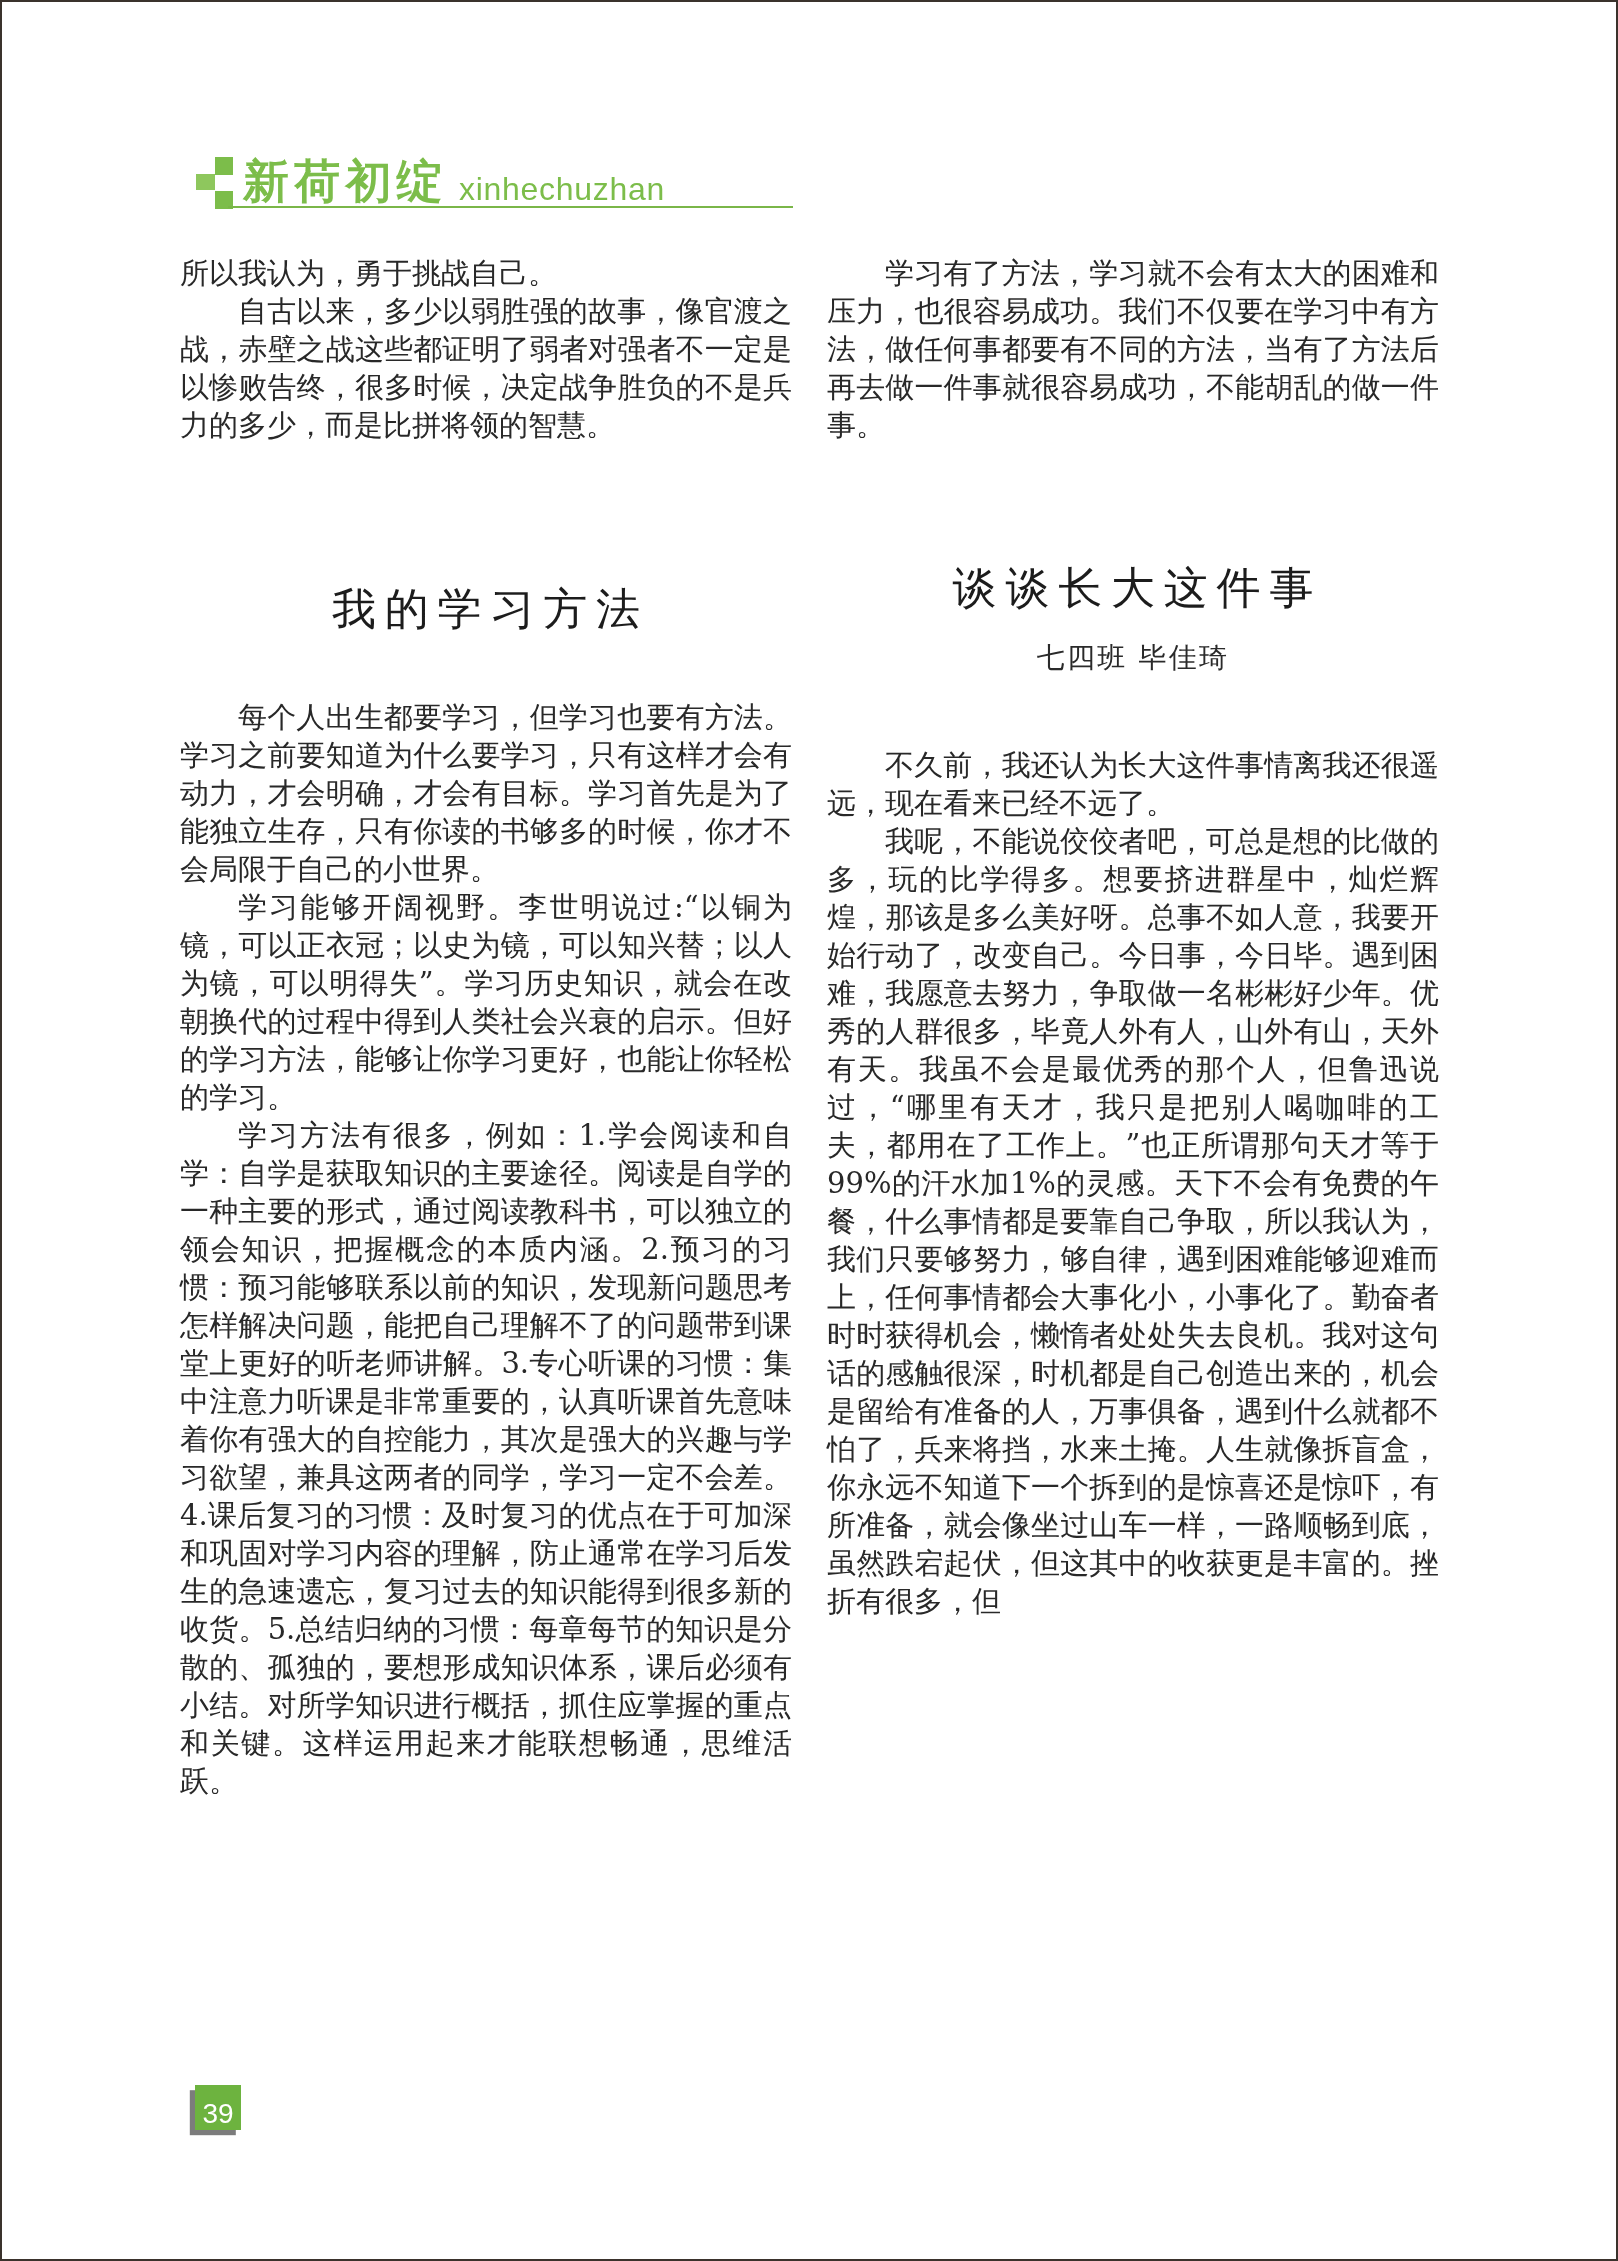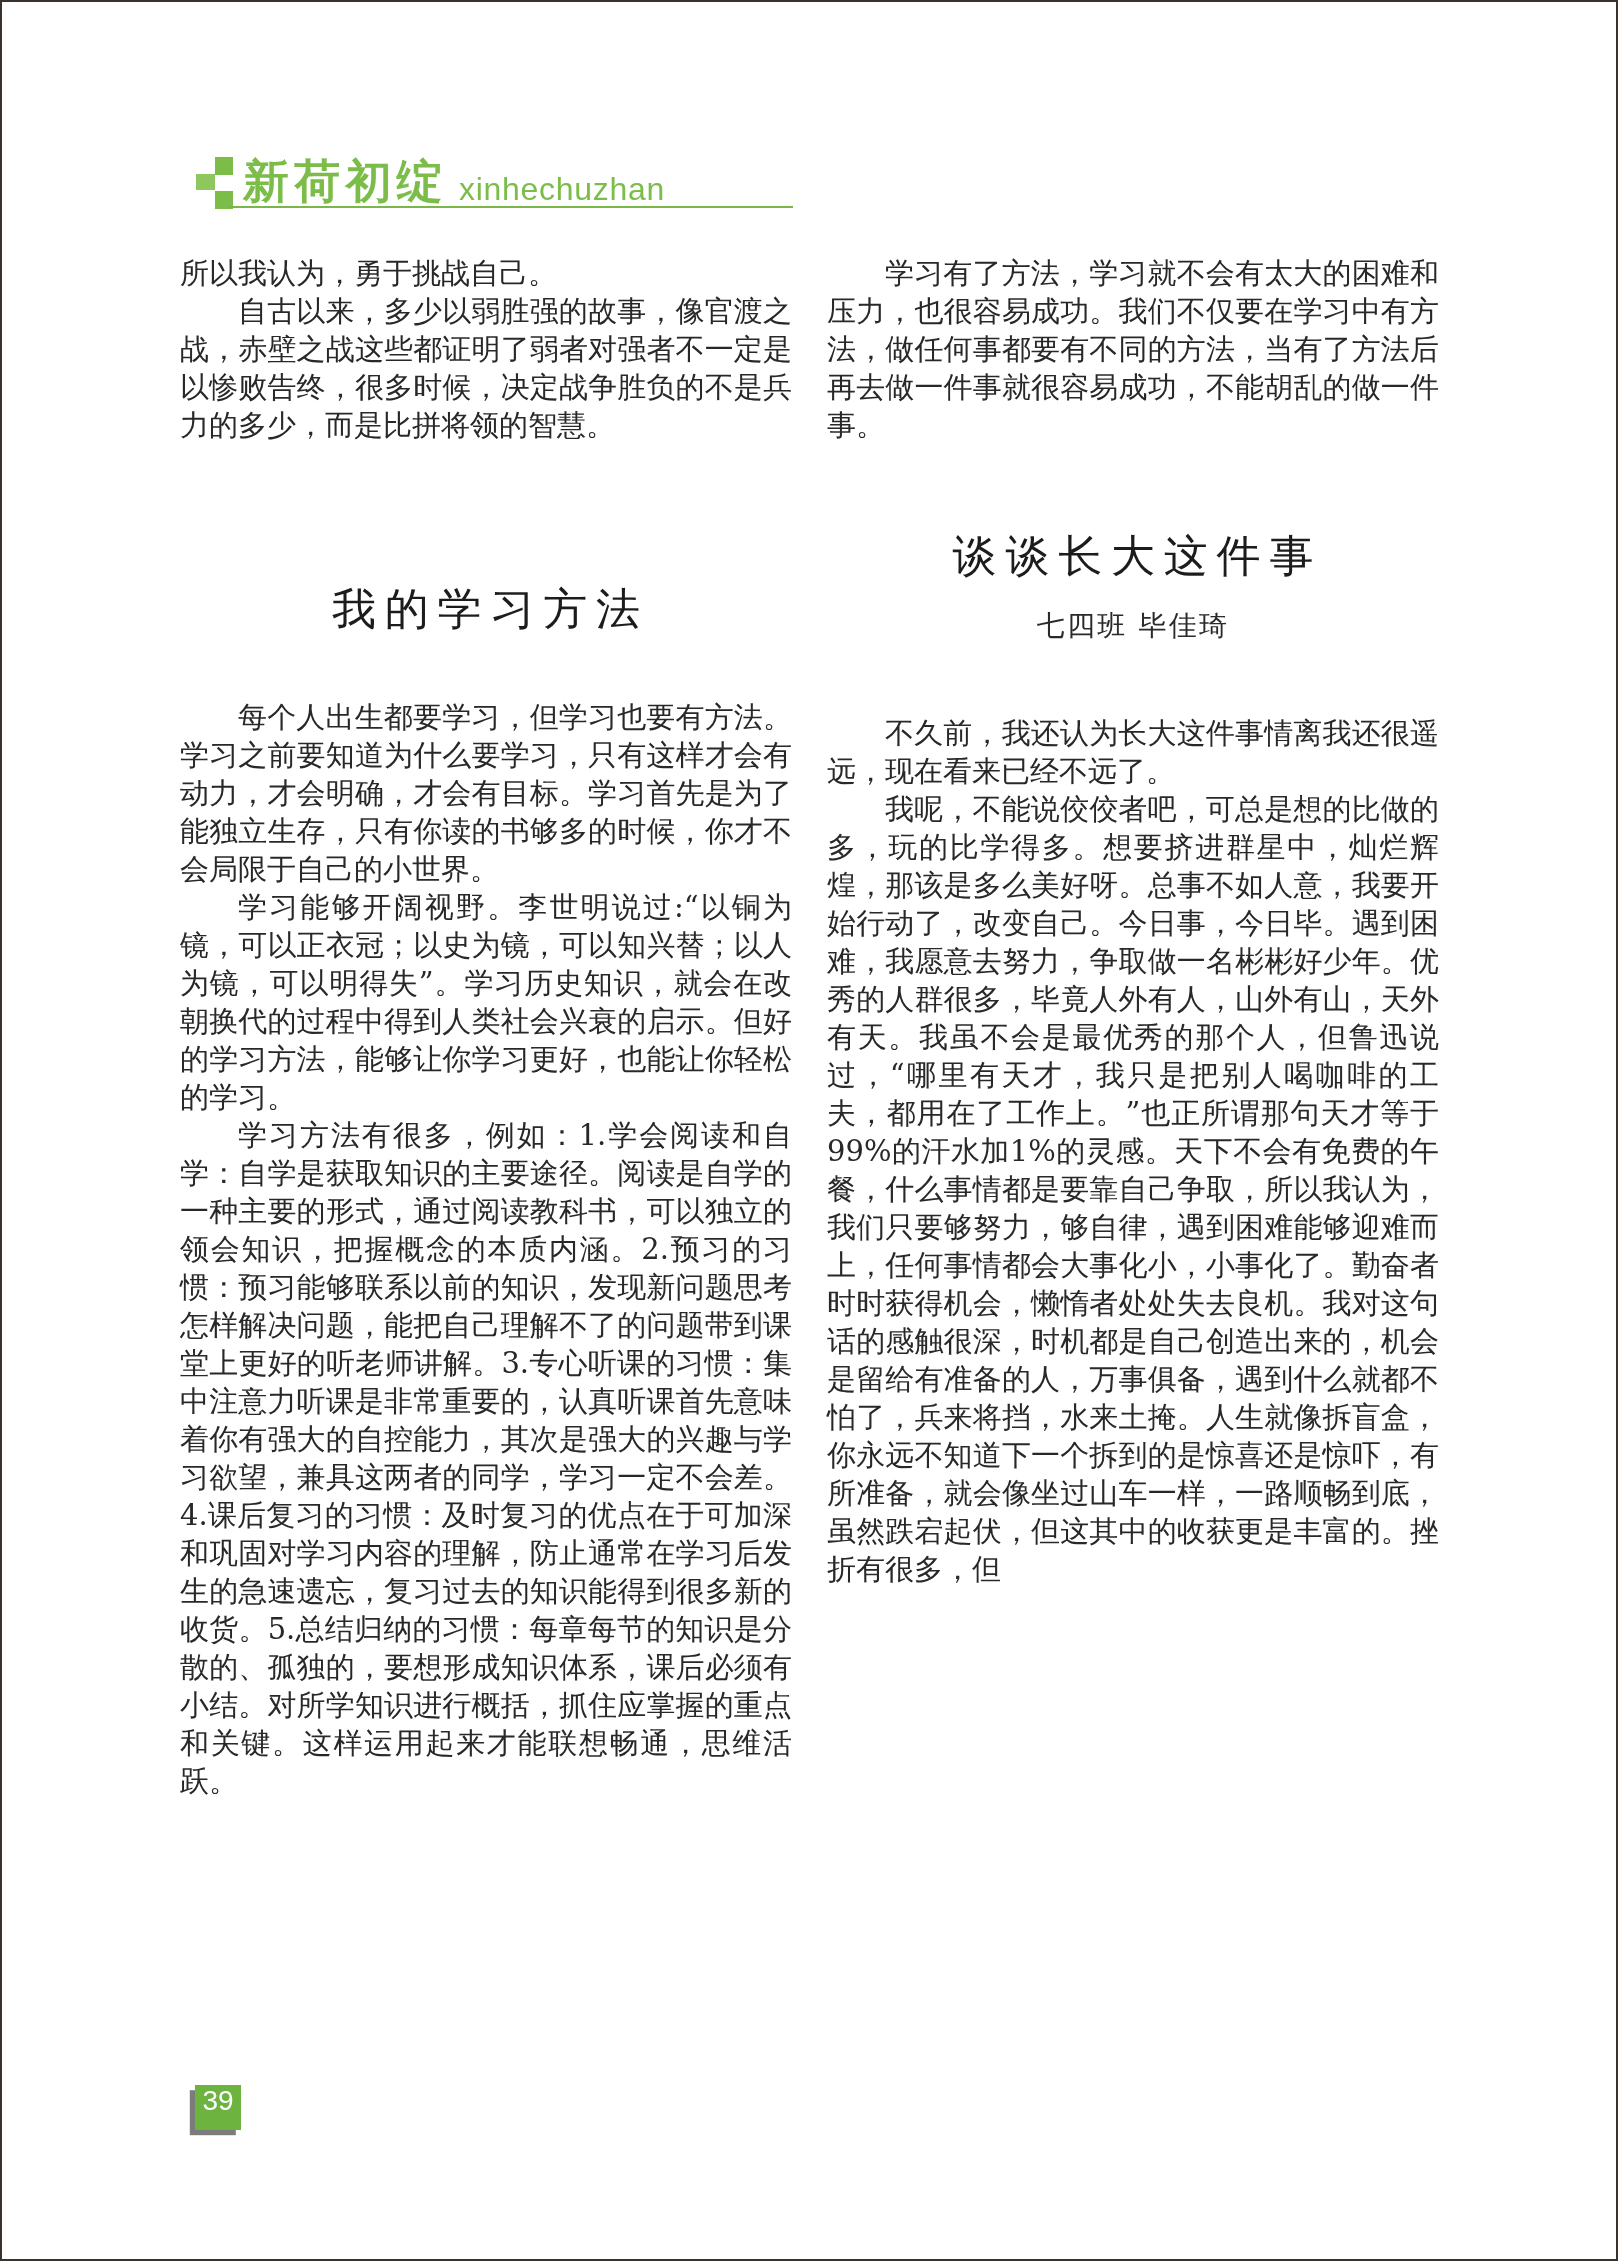--- a/index.html
+++ b/index.html
@@ -52,30 +52,30 @@
     letter-spacing: 8.8px; color: #1c1c1c; text-indent: 8.8px;
   }
   .article-author {
     margin: 0; text-align: center;
     font-size: 28px; line-height: 35px;
     letter-spacing: 2.2px; color: #2a2a2a;
   }
   .col.left  .article-title  { margin-top: 141px; }
   .col.left  .article-author { margin-top: 31px; }
   .col.left  .body-first     { margin-top: 66px; }
-  .col.right .article-title  { margin-top: 88px; }
+  .col.right .article-title  { margin-top: 120px; }
   .col.right .article-author { margin-top: 29px; }
   .col.right .body-first     { margin-top: 71px; }
   
   .page-badge {
     position: absolute; left: 195px; top: 2085px;
     width: 46px; height: 45px;
     background: #6db33f;
     box-shadow: -5.2px 5.2px 0 #7c7c7c;
-    display: flex; align-items: flex-start; justify-content: center;
+    display: flex; align-items: flex-end; justify-content: center;
     color: #ffffff;
     font-family: "Liberation Sans", sans-serif;
     font-size: 28px; font-weight: normal;
   }
 </style>
 </head>
 <body>
 
 <div class="page-frame"></div>
 

